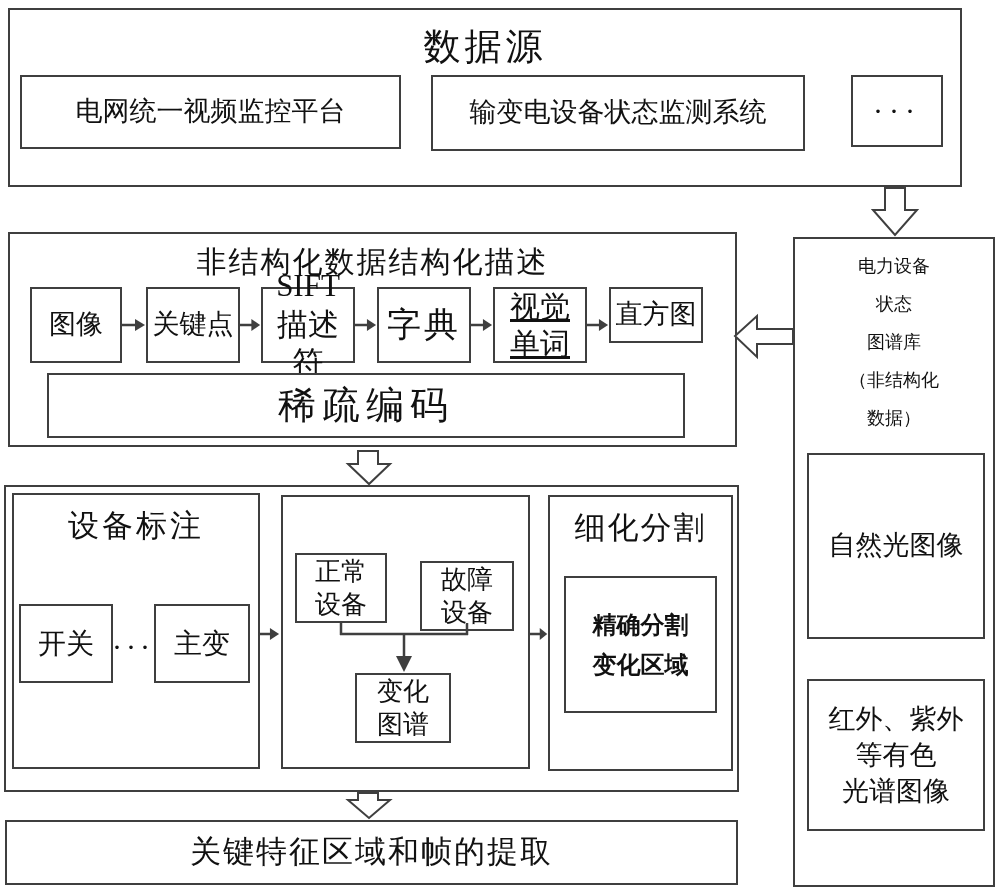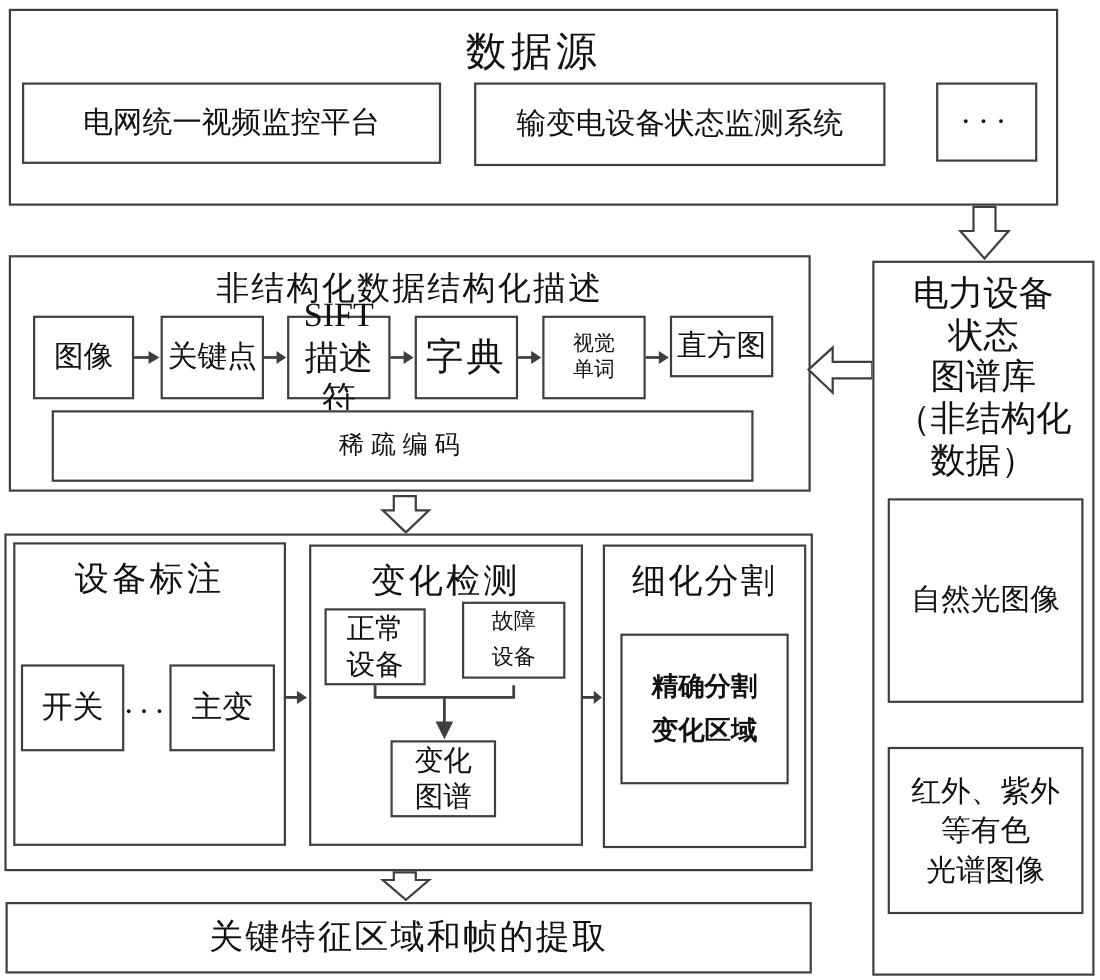--- a/index.html
+++ b/index.html
@@ -85,38 +85,38 @@
       <line class="line" x1="0" y1="8" x2="15" y2="8"></line>
         <polygon class="solid" points="13,2 13,14 23,8"></polygon>
     </svg>
 
     <div class="box" style="left:367px; top:53px; width:94px; height:76px; font-size:34px; letter-spacing:3px;">字典</div>
     <svg style="left:461px; top:83px;" width="22" height="16" viewBox="0 0 24 16" preserveAspectRatio="none">
       <line class="line" x1="0" y1="8" x2="15" y2="8"></line>
         <polygon class="solid" points="13,2 13,14 23,8"></polygon>
     </svg>
 
-    <div class="box pre" style="left:483px; top:53px; width:94px; height:76px; font-size:19px; line-height:1.25;">视觉
+    <div class="box pre" style="left:483px; top:53px; width:94px; height:76px; font-size:30px; line-height:1.25;text-decoration:underline;">视觉
 单词</div>
     <svg style="left:577px; top:83px;" width="22" height="16" viewBox="0 0 24 16" preserveAspectRatio="none">
       <line class="line" x1="0" y1="8" x2="15" y2="8"></line>
         <polygon class="solid" points="13,2 13,14 23,8"></polygon>
     </svg>
 
     <div class="box" style="left:599px; top:53px; width:94px; height:56px; font-size:27px;">直方图</div>
 
-    <div class="box" style="left:37px; top:139px; width:638px; height:65px; font-size:23px; letter-spacing:6px;">稀疏编码</div>
+    <div class="box" style="left:37px; top:139px; width:638px; height:65px; font-size:38px; letter-spacing:6px;">稀疏编码</div>
   </div>
 
   <svg style="left:734px; top:313px;" width="60" height="47" viewBox="0 0 60 47">
     <polygon class="hollow" points="59,16 23,16 23,3 1,23 23,44 23,31 59,31"></polygon>
   </svg>
 
   <div class="section" style="left:793px; top:237px; width:202px; height:650px;">
-    <div class="section-title pre" style="top:8px; font-size:32px; line-height:38px;">电力设备
+    <div class="section-title pre" style="top:8px; font-size:18px; line-height:38px;">电力设备
 状态
 图谱库
 （非结构化
 数据）</div>
     <div class="box" style="left:12px; top:214px; width:178px; height:186px; font-size:27px;">自然光图像</div>
     <div class="box pre" style="left:12px; top:440px; width:178px; height:152px; font-size:27px; line-height:36px;">红外、紫外
 等有色
 光谱图像</div>
   </div>
 
@@ -132,24 +132,23 @@
       <div class="plain" style="left:95px; top:112px; width:48px; height:79px; font-size:30px; letter-spacing:4px;">···</div>
       <div class="box" style="left:140px; top:109px; width:96px; height:79px; font-size:28px;">主变</div>
     </div>
 
     <svg style="left:252px; top:139px;" width="22" height="16" viewBox="0 0 24 16" preserveAspectRatio="none">
       <line class="line" x1="0" y1="8" x2="15" y2="8"></line>
         <polygon class="solid" points="13,2 13,14 23,8"></polygon>
     </svg>
 
     <div class="section" style="left:275px; top:8px; width:249px; height:274px;">
-      <div class="section-title" style="top:10px; font-size:31px; letter-spacing:3px;">变化检测</div>
       <div class="box pre" style="left:12px; top:56px; width:92px; height:70px; font-size:26px; line-height:33px;">正常
 设备</div>
-      <div class="box pre" style="left:137px; top:50px; width:94px; height:70px; font-size:20px; line-height:33px;">故障
+      <div class="box pre" style="left:137px; top:64px; width:94px; height:70px; font-size:26px; line-height:33px;">故障
 设备</div>
       <svg style="left:0; top:126px;" width="249" height="50" viewBox="0 0 249 50">
         <path class="line" d="M58 0 V12 M184 0 V12 M57 11 H185 M121 11 V35"></path>
         <polygon class="solid" points="113,33 129,33 121,49"></polygon>
       </svg>
       <div class="box pre" style="left:72px; top:176px; width:96px; height:70px; font-size:26px; line-height:33px;">变化
 图谱</div>
     </div>
 
     <svg style="left:524px; top:139px;" width="18" height="16" viewBox="0 0 24 16" preserveAspectRatio="none">

